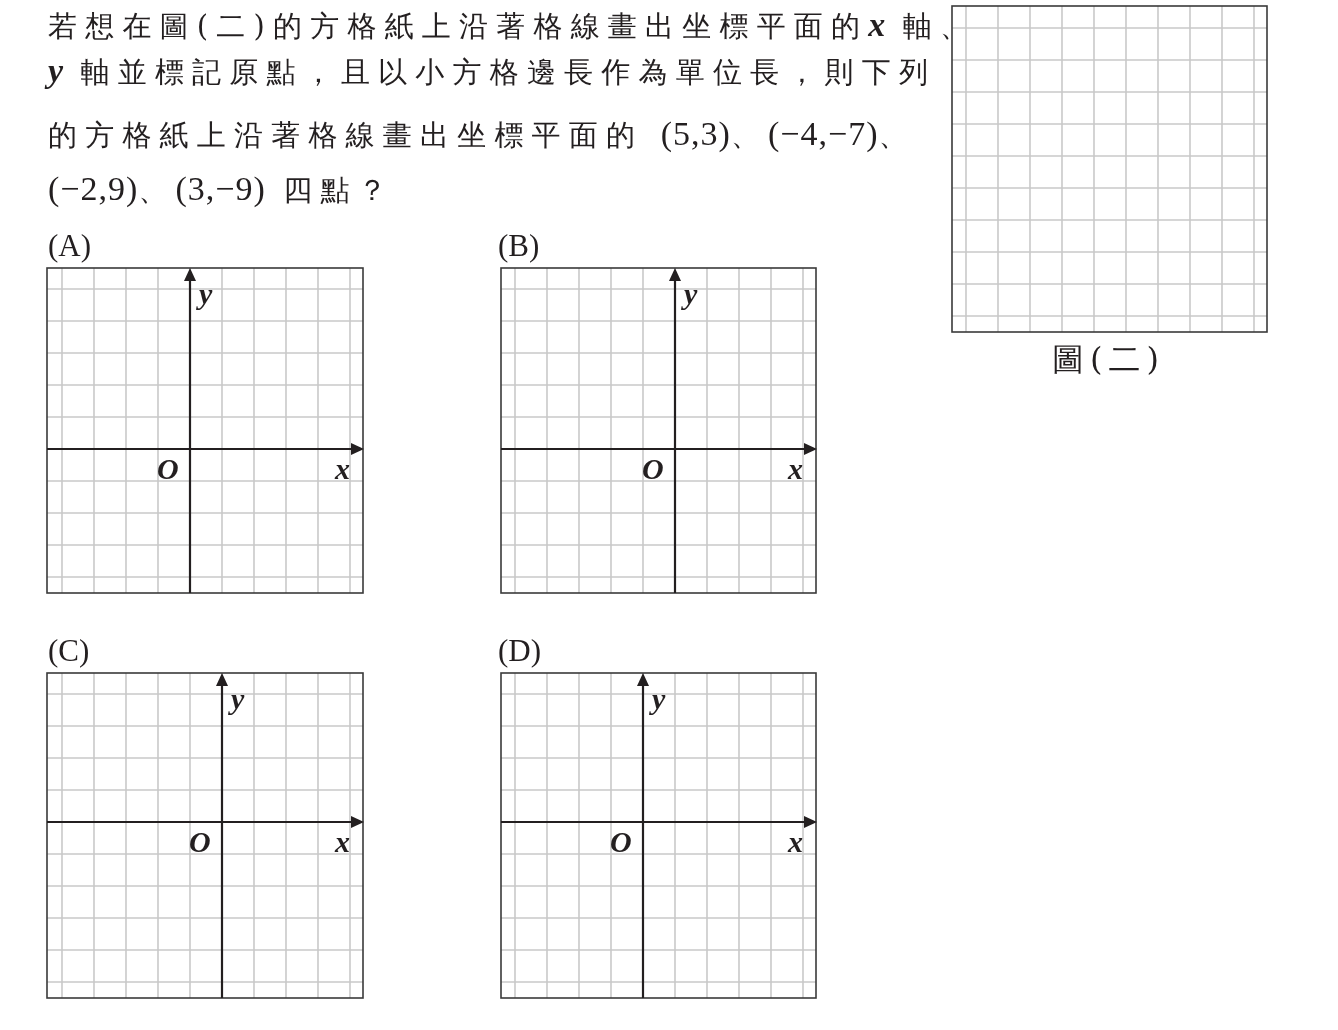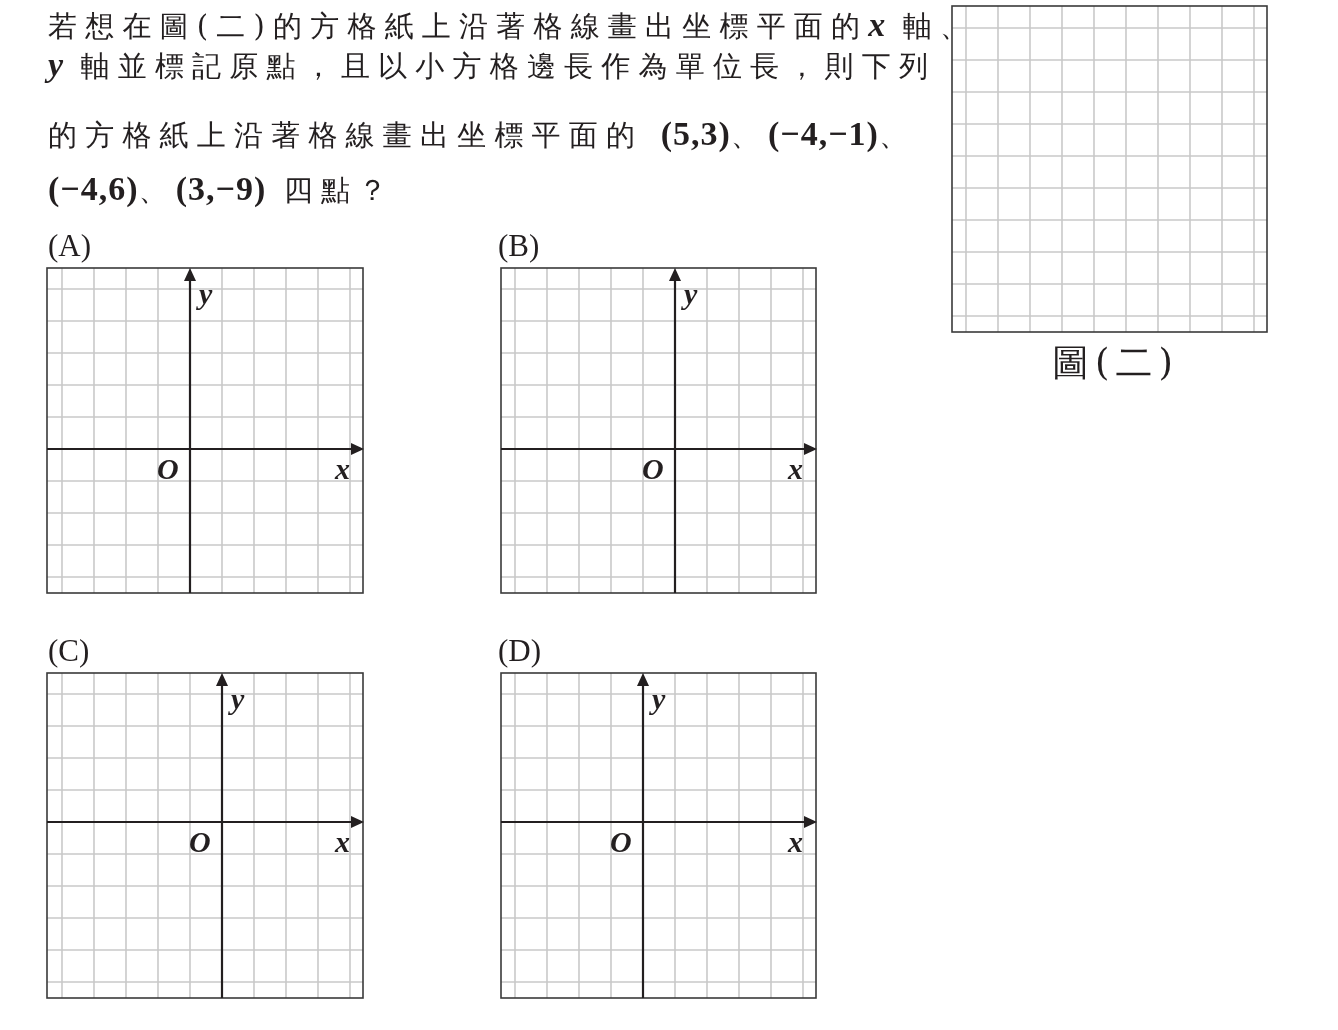--- a/index.html
+++ b/index.html
@@ -1,37 +1,37 @@
 <!DOCTYPE html>
 <html><head>
 <meta charset="utf-8">
 <style>
   html, body { margin: 0; padding: 0; background: #ffffff; }
   body { width: 1338px; height: 1030px; position: relative; overflow: hidden;
          font-family: "DejaVu Serif", "Liberation Serif", serif; color: #231f20; }
   .qline { position: absolute; left: 48px; font-size: 29px; line-height: 34px;
            letter-spacing: 8.2px; white-space: nowrap; }
-  .qline .math { font-family: "Liberation Serif", "DejaVu Serif", serif; font-weight: bold;
+  .qline .math { font-family: "Liberation Serif", "DejaVu Serif", serif; font-weight: normal;
                  font-size: 34px; letter-spacing: 1px; }
   .qline .var { font-family: "Liberation Serif", serif; font-style: italic; font-weight: bold; font-size: 34px; letter-spacing: 0; }
   .opt-label { position: absolute; font-family: "Liberation Serif", serif; font-size: 31px;
                line-height: 32px; color: #231f20; }
   .grid { position: absolute; }
-  .caption { position: absolute; left: 1052px; top: 338px; font-size: 37px; letter-spacing: 6px;
+  .caption { position: absolute; left: 1052px; top: 338px; font-size: 32px; letter-spacing: 6px;
              font-family: "DejaVu Serif", serif; white-space: nowrap; }
   svg text { font-family: "Liberation Serif", "DejaVu Serif", serif; font-style: italic; font-weight: bold; fill: #231f20; }
 </style>
 </head>
 <body>
 
 <div>
   <div class="qline" style="top:8px;text-align:right;"><span class="">若想在圖(二)的方格紙上沿著格線畫出坐標平面的</span><span class="var">x</span><span class=""> 軸、</span></div>
-  <div class="qline" style="top:48px;"><span class="var">y</span><span class=""> 軸並標記原點，且以小方格邊長作為單位長，則下列</span></div>
-  <div class="qline" style="top:117px;"><span class="">的方格紙上沿著格線畫出坐標平面的 </span><span class="math">(5,3)</span><span class="">、</span><span class="math">(−4,−1)</span><span class="">、</span></div>
-  <div class="qline" style="top:172px;"><span class="math">(−4,6)</span><span class="">、</span><span class="math">(3,−9)</span><span class=""> 四點？</span></div>
+  <div class="qline" style="top:54px;"><span class="var">y</span><span class=""> 軸並標記原點，且以小方格邊長作為單位長，則下列</span></div>
+  <div class="qline" style="top:117px;"><span class="">的方格紙上沿著格線畫出坐標平面的 </span><span class="math">(5,3)</span><span class="">、</span><span class="math">(−4,−7)</span><span class="">、</span></div>
+  <div class="qline" style="top:172px;"><span class="math">(−2,9)</span><span class="">、</span><span class="math">(3,−9)</span><span class=""> 四點？</span></div>
 </div>
 
 <div>
   <svg class="grid" id="ref-grid" width="319" height="330" style="left: 950px; top: 4px;">
       <line x1="16" y1="2" x2="16" y2="328" stroke="#c9c9c9" stroke-width="1.6"></line>
       <line x1="48" y1="2" x2="48" y2="328" stroke="#c9c9c9" stroke-width="1.6"></line>
       <line x1="80" y1="2" x2="80" y2="328" stroke="#c9c9c9" stroke-width="1.6"></line>
       <line x1="112" y1="2" x2="112" y2="328" stroke="#c9c9c9" stroke-width="1.6"></line>
       <line x1="144" y1="2" x2="144" y2="328" stroke="#c9c9c9" stroke-width="1.6"></line>
       <line x1="176" y1="2" x2="176" y2="328" stroke="#c9c9c9" stroke-width="1.6"></line>

